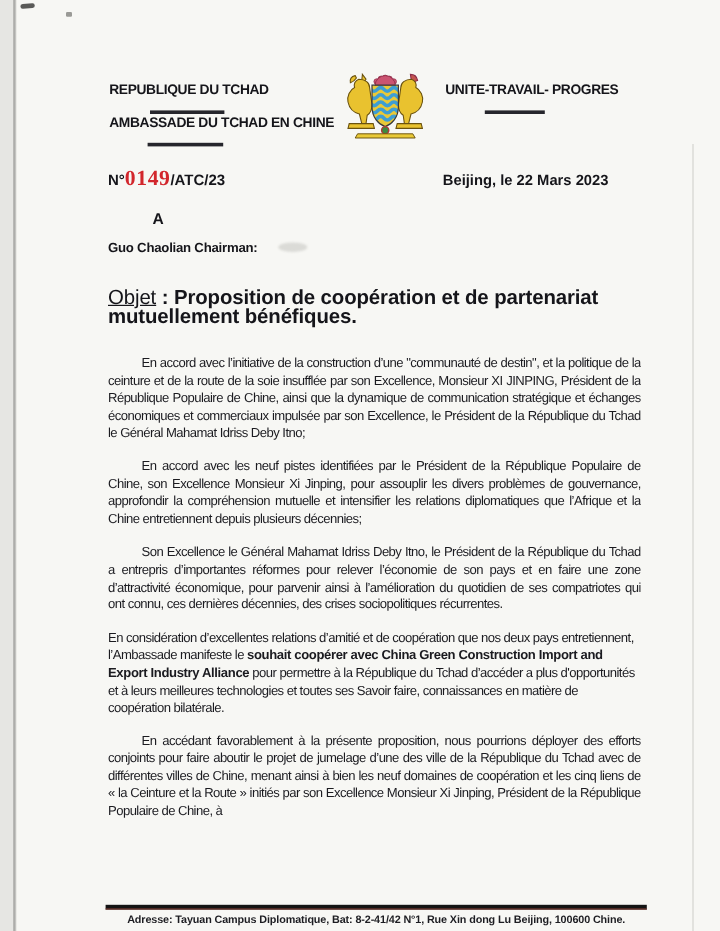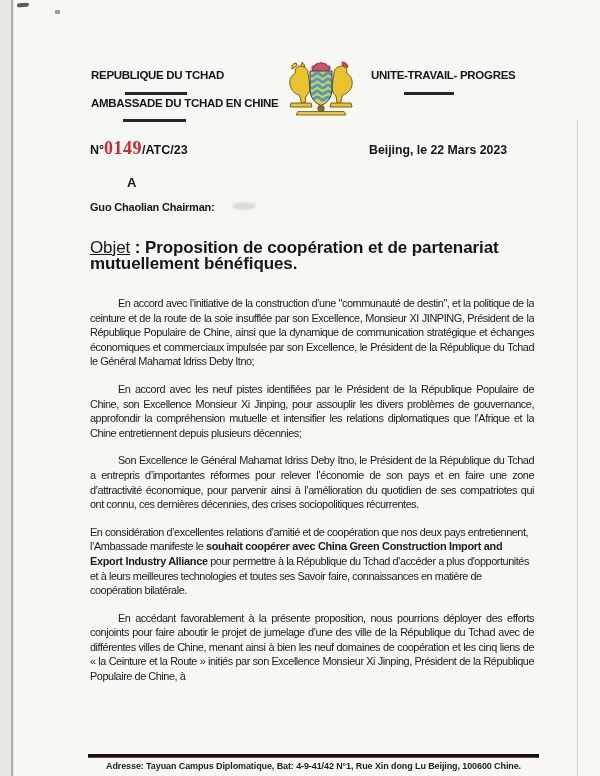--- a/index.html
+++ b/index.html
@@ -179,13 +179,13 @@
 
 <div class="letter-body">
   <p>En accord avec l’initiative de la construction d’une "communauté de destin", et la politique de la ceinture et de la route de la soie insufflée par son Excellence, Monsieur XI JINPING, Président de la République Populaire de Chine, ainsi que la dynamique de communication stratégique et échanges économiques et commerciaux impulsée par son Excellence, le Président de la République du Tchad le Général Mahamat Idriss Deby Itno;</p>
   <p>En accord avec les neuf pistes identifiées par le Président de la République Populaire de Chine, son Excellence Monsieur Xi Jinping, pour assouplir les divers problèmes de gouvernance, approfondir la compréhension mutuelle et intensifier les relations diplomatiques que l’Afrique et la Chine entretiennent depuis plusieurs décennies;</p>
   <p>Son Excellence le Général Mahamat Idriss Deby Itno, le Président de la République du Tchad a entrepris d’importantes réformes pour relever l’économie de son pays et en faire une zone d’attractivité économique, pour parvenir ainsi à l’amélioration du quotidien de ses compatriotes qui ont connu, ces dernières décennies, des crises sociopolitiques récurrentes.</p>
   <p class="no-indent"><span>En considération d’excellentes relations d’amitié et de coopération que nos deux pays entretiennent, l’Ambassade manifeste le </span><strong>souhait coopérer avec  China Green Construction Import and Export Industry Alliance</strong><span> pour permettre à la République du Tchad d’accéder a plus d'opportunités et à leurs meilleures technologies et toutes ses Savoir faire, connaissances en matière de coopération bilatérale.</span></p>
   <p>En accédant favorablement à la présente proposition, nous pourrions déployer des efforts conjoints pour faire aboutir le projet de jumelage d’une des ville de la République du Tchad avec de différentes villes de Chine, menant ainsi à bien les neuf domaines de coopération et les cinq liens de « la Ceinture et la Route » initiés par son Excellence Monsieur Xi Jinping, Président de la République Populaire de Chine, à</p>
 </div>
 
 <div class="footer-rule"></div>
-<div class="footer-text">Adresse: Tayuan Campus Diplomatique, Bat: 4-9-41/42 N°1, Rue Xin dong Lu Beijing, 100600 Chine.</div>
+<div class="footer-text">Adresse: Tayuan Campus Diplomatique, Bat: 8-2-41/42 N°1, Rue Xin dong Lu Beijing, 100600 Chine.</div>
 
 </body></html>

